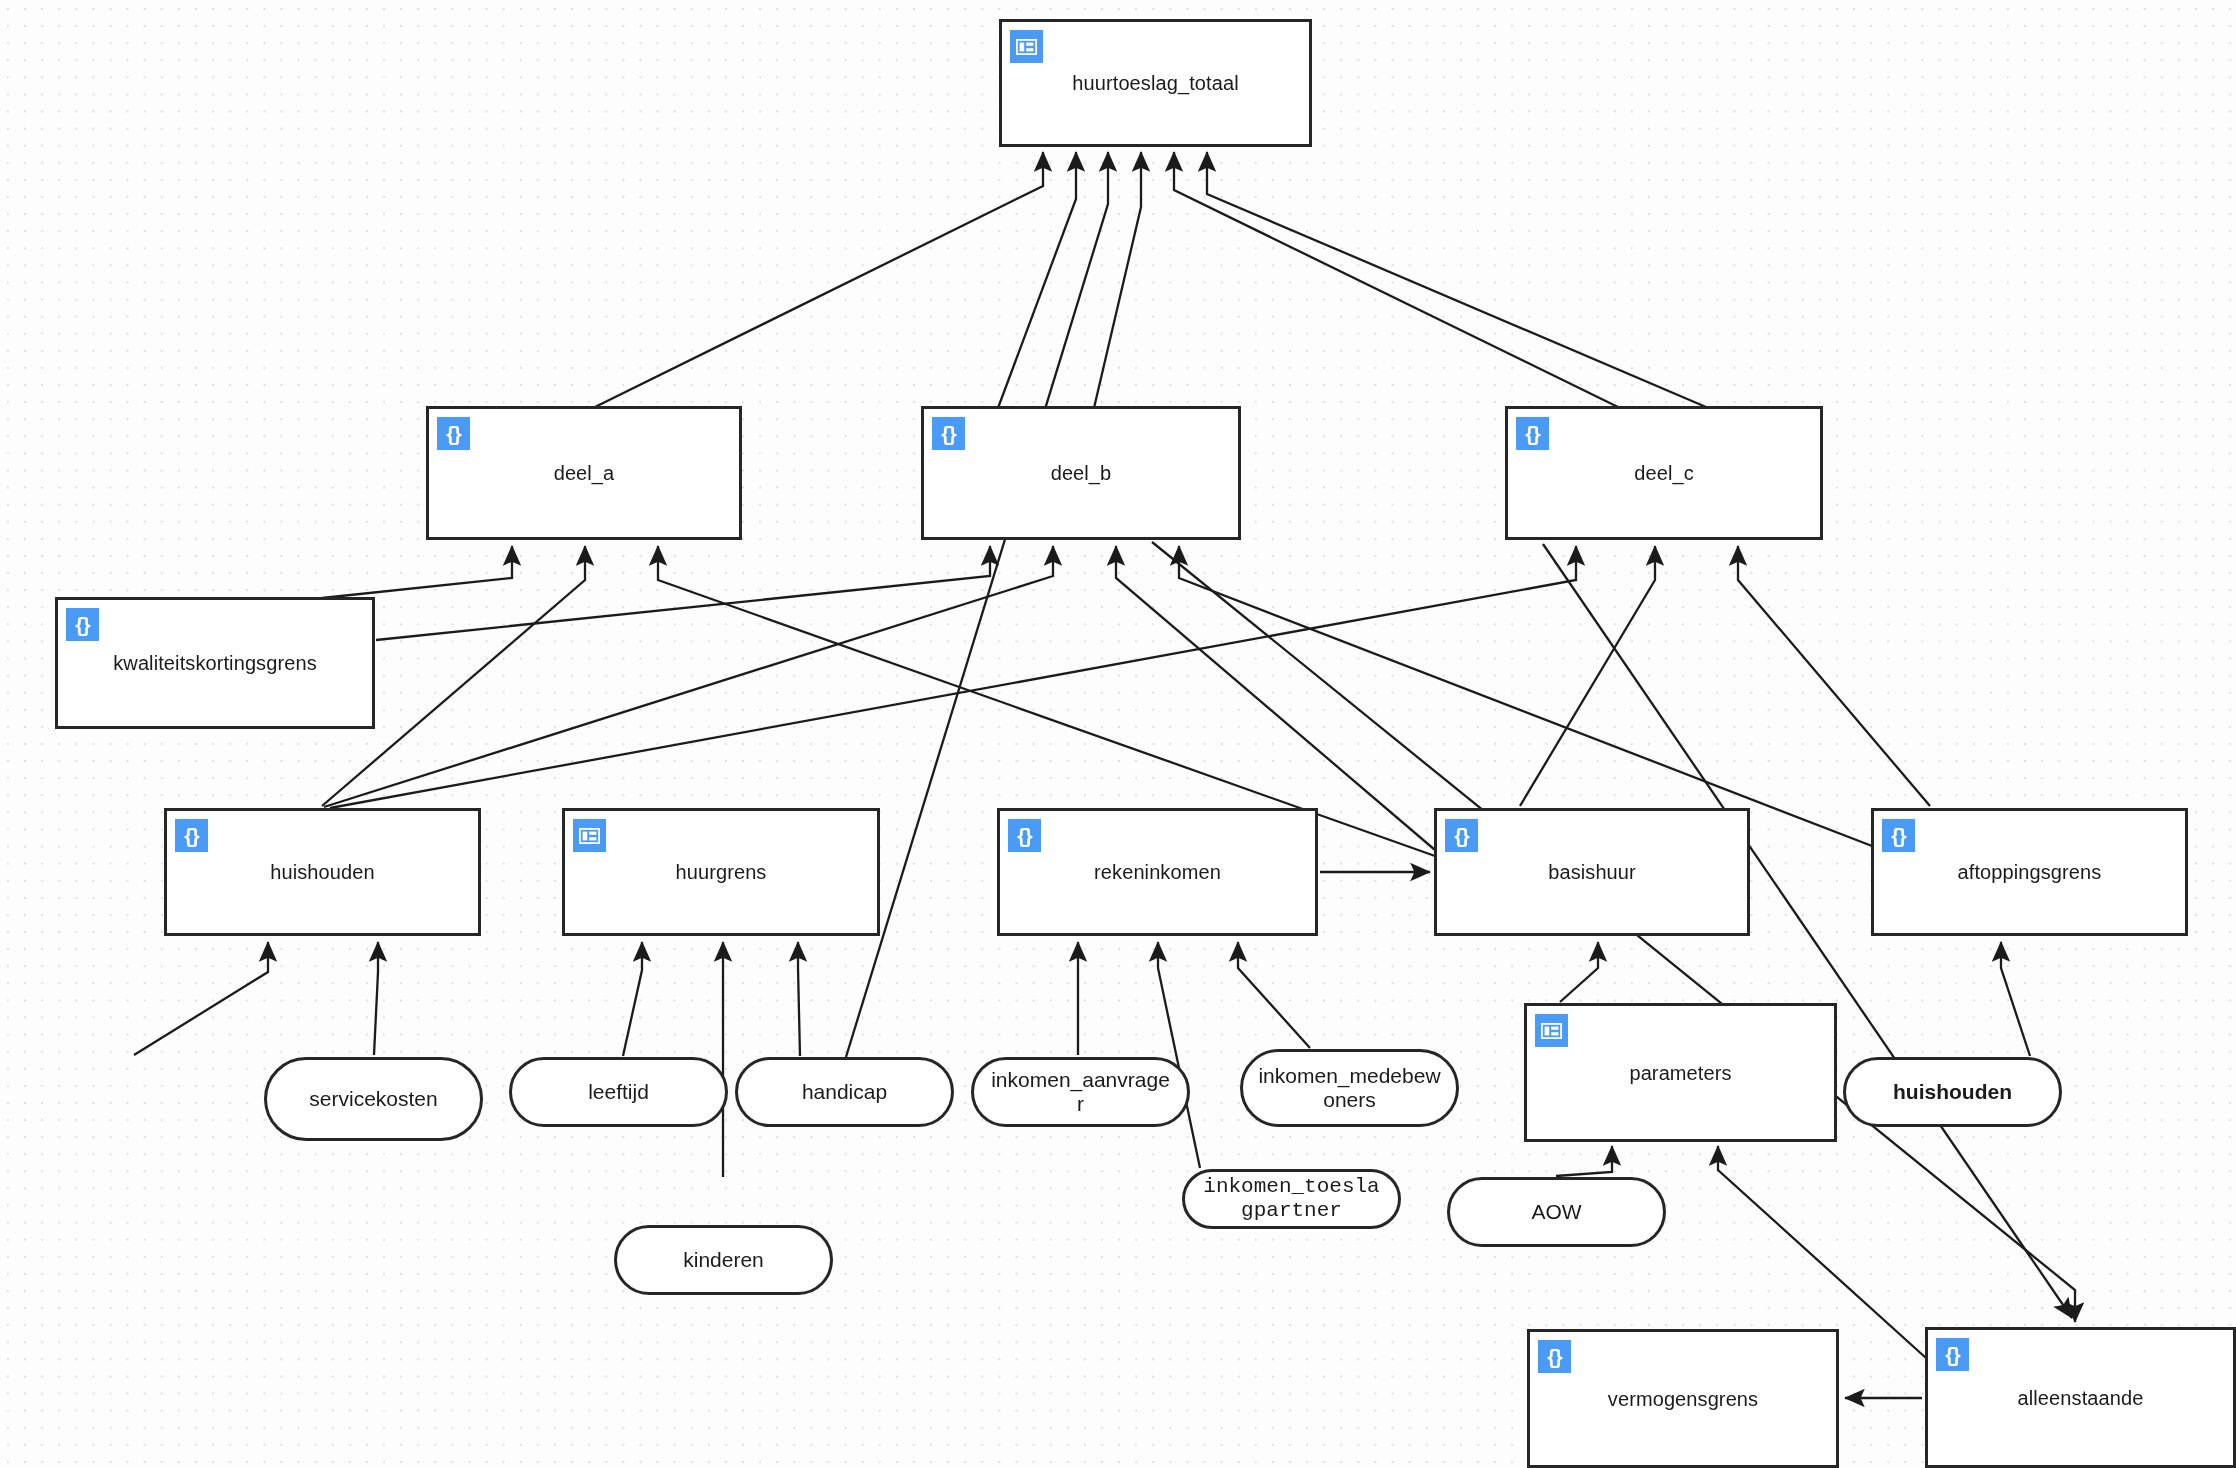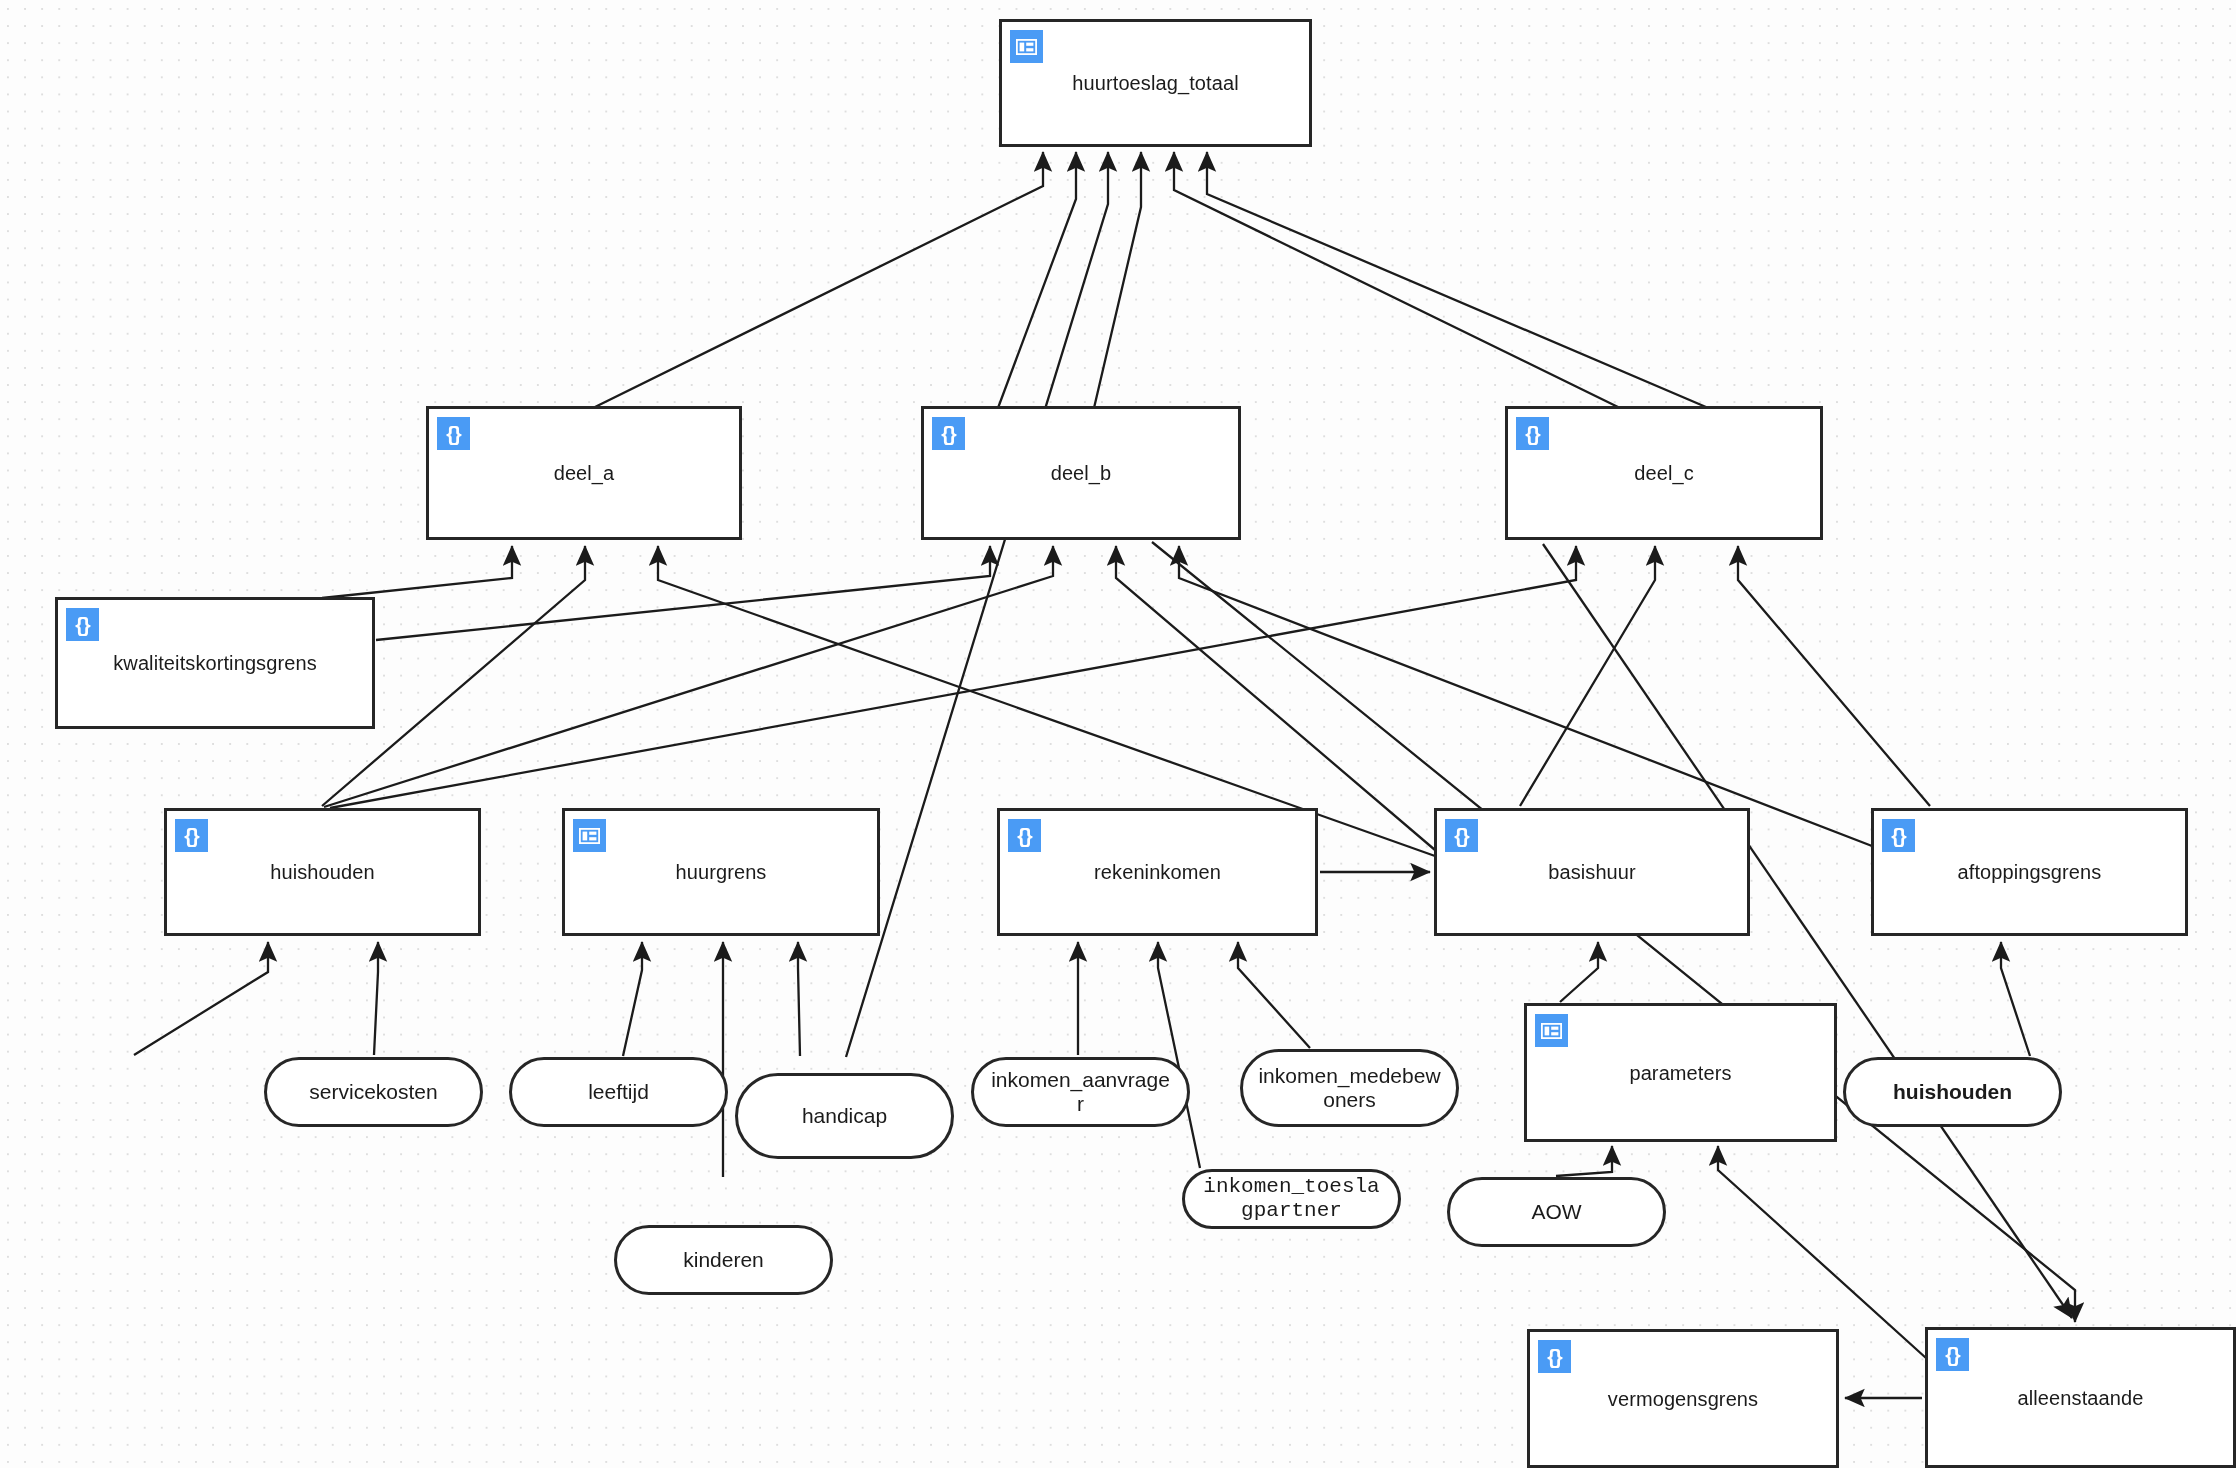--- a/index.html
+++ b/index.html
@@ -243,29 +243,29 @@
   </div>
 
   <div class="node" style="left:1925px;top:1327px;width:311px;height:141px;">
     <span class="badge">
         <span class="brace">{}</span>
       </span>
     <span class="label">alleenstaande</span>
   </div>
 
 
-  <div class="pill" style="left:264px;top:1057px;width:219px;height:70px;">
+  <div class="pill" style="left:264px;top:1057px;width:219px;height:84px;">
     <span class="label">servicekosten</span>
   </div>
 
   <div class="pill" style="left:509px;top:1057px;width:219px;height:70px;">
     <span class="label">leeftijd</span>
   </div>
 
-  <div class="pill" style="left:735px;top:1057px;width:219px;height:86px;margin-top:16px;">
+  <div class="pill" style="left:735px;top:1057px;width:219px;height:70px;">
     <span class="label">handicap</span>
   </div>
 
   <div class="pill" style="left:971px;top:1057px;width:219px;height:70px;">
     <span class="label">inkomen_aanvrager</span>
   </div>
 
   <div class="pill" style="left:1240px;top:1049px;width:219px;height:78px;">
     <span class="label">inkomen_medebewoners</span>
   </div>

